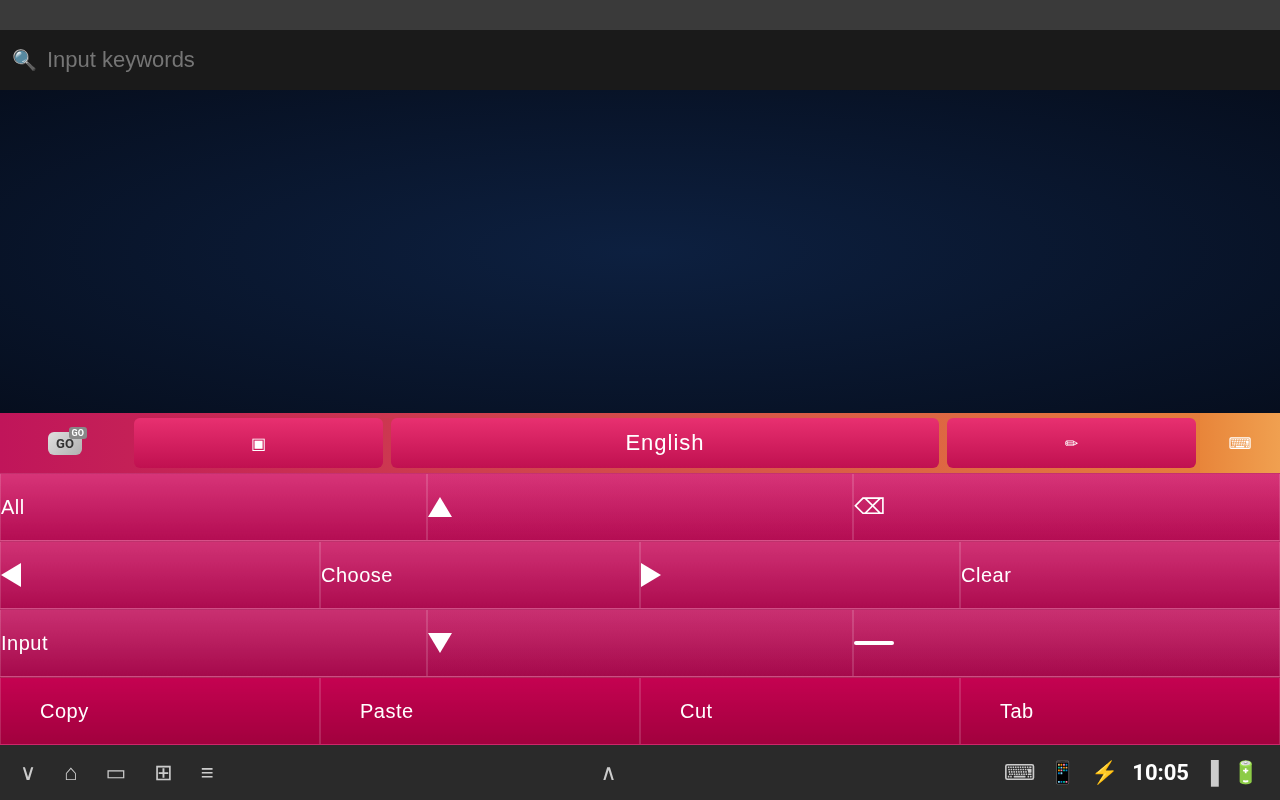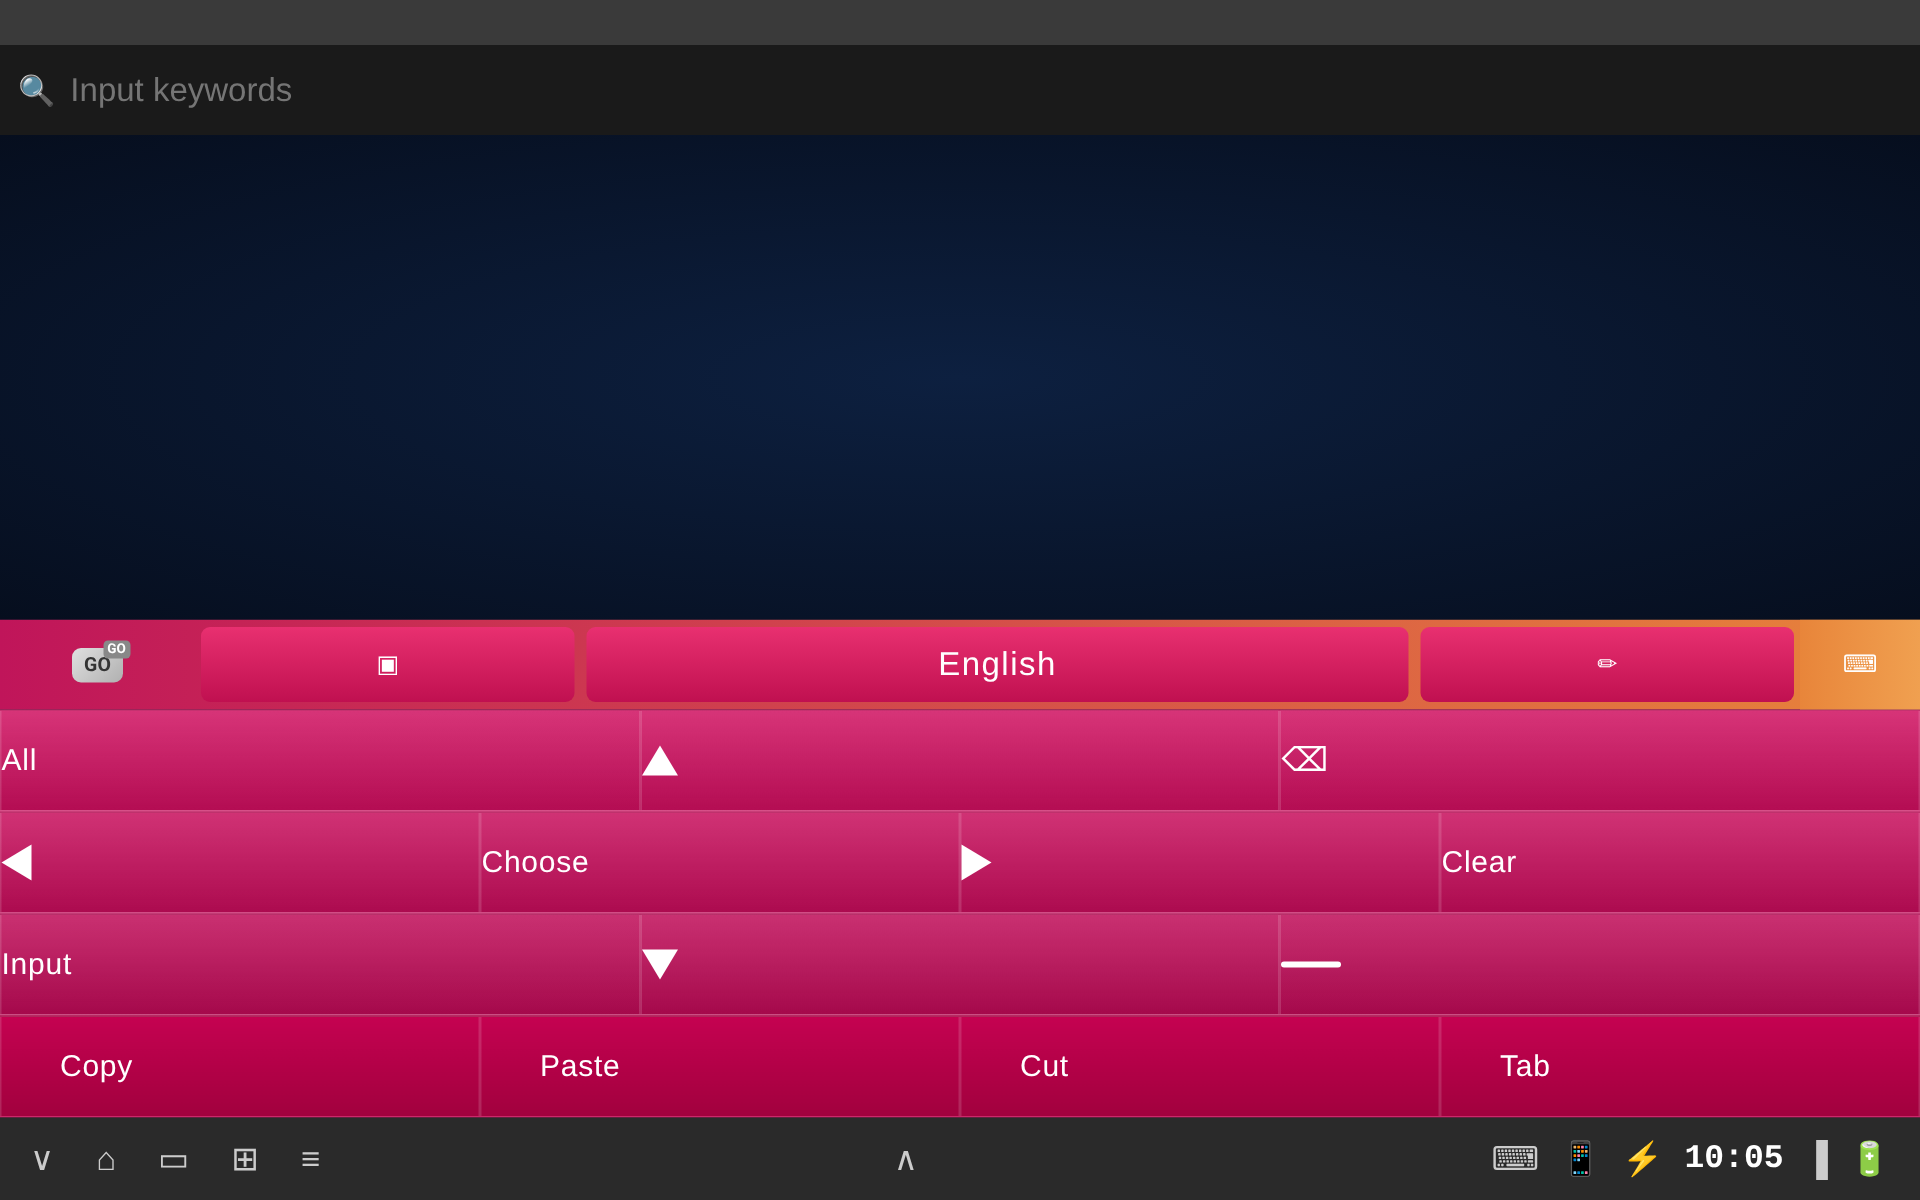--- a/index.html
+++ b/index.html
@@ -185,21 +185,20 @@
     }
     .nav-right {
       display: flex;
       align-items: center;
       gap: 14px;
     }
     .nav-right .time {
       color: white;
       font-size: 22px;
       font-weight: bold;
-      font-family: Liberation Mono, monospace;
     }
 
     
     .tri-up {
       width: 0;
       height: 0;
       border-left: 12px solid transparent;
       border-right: 12px solid transparent;
       border-bottom: 20px solid white;
     }

